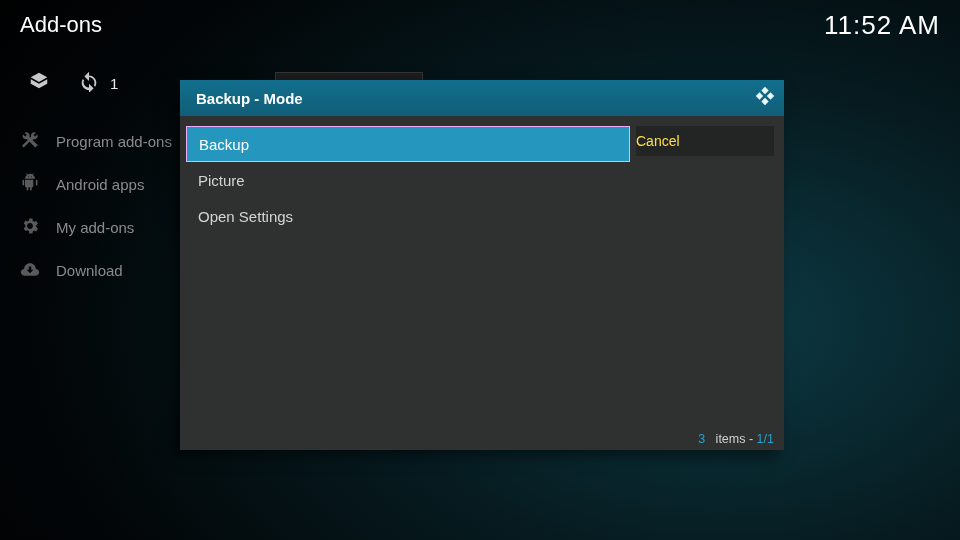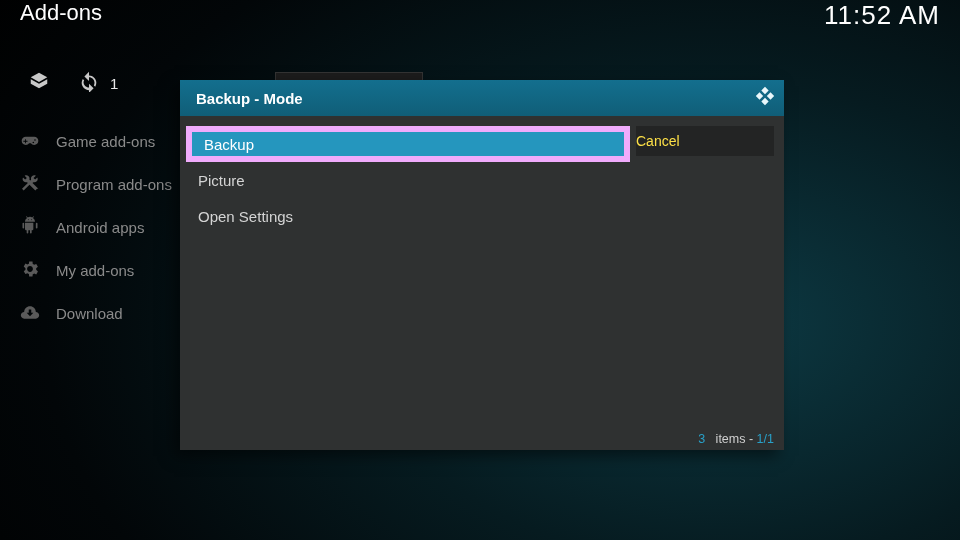--- a/index.html
+++ b/index.html
@@ -5,21 +5,21 @@
   * { margin: 0; padding: 0; box-sizing: border-box; }
   html, body { width: 960px; height: 540px; overflow: hidden; font-family: Arial, sans-serif; }
   body {
     background: radial-gradient(ellipse 900px 600px at 75% 60%, #0d3a44 0%, #061b20 40%, #020608 75%, #000 100%);
     color: #fff;
     position: relative;
   }
   .topbar {
     position: absolute; top: 0; left: 0; right: 0;
     height: 50px;
-    display: flex; align-items: flex-start; justify-content: space-between;
+    display: flex; align-items: center; justify-content: space-between;
     padding: 0 20px;
   }
   .page-title { font-size: 22px; font-weight: 400; color: #fefefe; }
   .clock { font-size: 26px; font-weight: 300; color: #fefefe; letter-spacing: 1px; }
 
   .sidebar {
     position: absolute; top: 70px; left: 0; width: 200px;
     padding-left: 20px;
   }
   .side-actions {
@@ -71,21 +71,21 @@
     height: calc(100% - 36px - 24px);
   }
   .option-col { flex: 1; padding: 10px 6px 0 6px; }
   .option-item {
     height: 36px; display: flex; align-items: center;
     padding-left: 12px; font-size: 15px; color: #d4d4d4;
   }
   .option-item.selected {
     background: #2596be;
     color: #fff;
-    border: 6px solid #f0abfc;
+    border: 1px solid #f0abfc;
     text-align: center;
   }
   .button-col { width: 148px; padding: 10px 10px 0 0; }
   .dlg-button {
     height: 30px;
     background: #232424;
     display: flex; align-items: center; 
     font-size: 14px; color: #fde047;
   }
 
@@ -112,26 +112,20 @@
     </span>
     <span class="icon refresh-icon">
       <svg viewBox="0 0 24 24">
           <path d="M12 5V2L7 7l5 5V8c3.3 0 6 2.7 6 6 0 1-.2 2-.7 2.8l1.5 1.5C19.5 17 20 15.5 20 14c0-4.4-3.6-8-8-8zm-6 9c0-1 .2-2 .7-2.8L5.2 9.7C4.5 11 4 12.5 4 14c0 4.4 3.6 8 8 8v3l5-5-5-5v4c-3.3 0-6-2.7-6-6z"></path>
         </svg>
     </span>
     <span class="badge-count">1</span>
   </div>
 
   <ul class="menu">
-    <li class="menu-item">
-      <span class="micon"><svg viewBox="0 0 24 24">
-            <path d="M17 8H7c-3 0-5 2-5 5s2 5 5 5c1.6 0 3-.8 3.8-2h2.4c.8 1.2 2.2 2 3.8 2 3 0 5-2 5-5s-2-5-5-5zM9 14H7v2H6v-2H4v-1h2v-2h1v2h2v1zm7 2c-.6 0-1-.4-1-1s.4-1 1-1 1 .4 1 1-.4 1-1 1zm2-3c-.6 0-1-.4-1-1s.4-1 1-1 1 .4 1 1-.4 1-1 1z"></path>
-          </svg></span>
-      <span class="mlabel">Game add-ons</span>
-    </li>
     <li class="menu-item">
       <span class="micon"><svg viewBox="0 0 24 24">
             <path d="M22 19l-7-7 1-1c1.4.4 3 .1 4.1-1 1.3-1.3 1.5-3.2.7-4.7l-2.6 2.6-2-2L19 3.3c-1.5-.8-3.4-.6-4.7.7-1.1 1.1-1.4 2.7-1 4.1l-1 1-1-1c.4-1.4.1-3-1-4.1C9 2.7 7.1 2.5 5.6 3.3l2.6 2.6-2 2L3.6 5.3c-.8 1.5-.6 3.4.7 4.7 1.1 1.1 2.7 1.4 4.1 1l1 1-7 7 2 2 7-7 7 7 2-2z"></path>
           </svg></span>
       <span class="mlabel">Program add-ons</span>
     </li>
     <li class="menu-item">
       <span class="micon"><svg viewBox="0 0 24 24">
             <path d="M6 8v8c0 .6.4 1 1 1h1v3c0 .6.4 1 1 1s1-.4 1-1v-3h2v3c0 .6.4 1 1 1s1-.4 1-1v-3h1c.6 0 1-.4 1-1V8H6zm-2 0c-.6 0-1 .4-1 1v5c0 .6.4 1 1 1s1-.4 1-1V9c0-.6-.4-1-1-1zm16 0c-.6 0-1 .4-1 1v5c0 .6.4 1 1 1s1-.4 1-1V9c0-.6-.4-1-1-1zM15.5 2.3l1.3-1.3-.7-.7-1.5 1.5C14 1.3 13 1 12 1s-2 .3-2.6.8L7.9.3l-.7.7 1.3 1.3C7 3.3 6 4.8 6 7h12c0-2.2-1-3.7-2.5-4.7zM10 5c-.3 0-.5-.2-.5-.5S9.7 4 10 4s.5.2.5.5-.2.5-.5.5zm4 0c-.3 0-.5-.2-.5-.5s.2-.5.5-.5.5.2.5.5-.2.5-.5.5z"></path>
           </svg></span>

